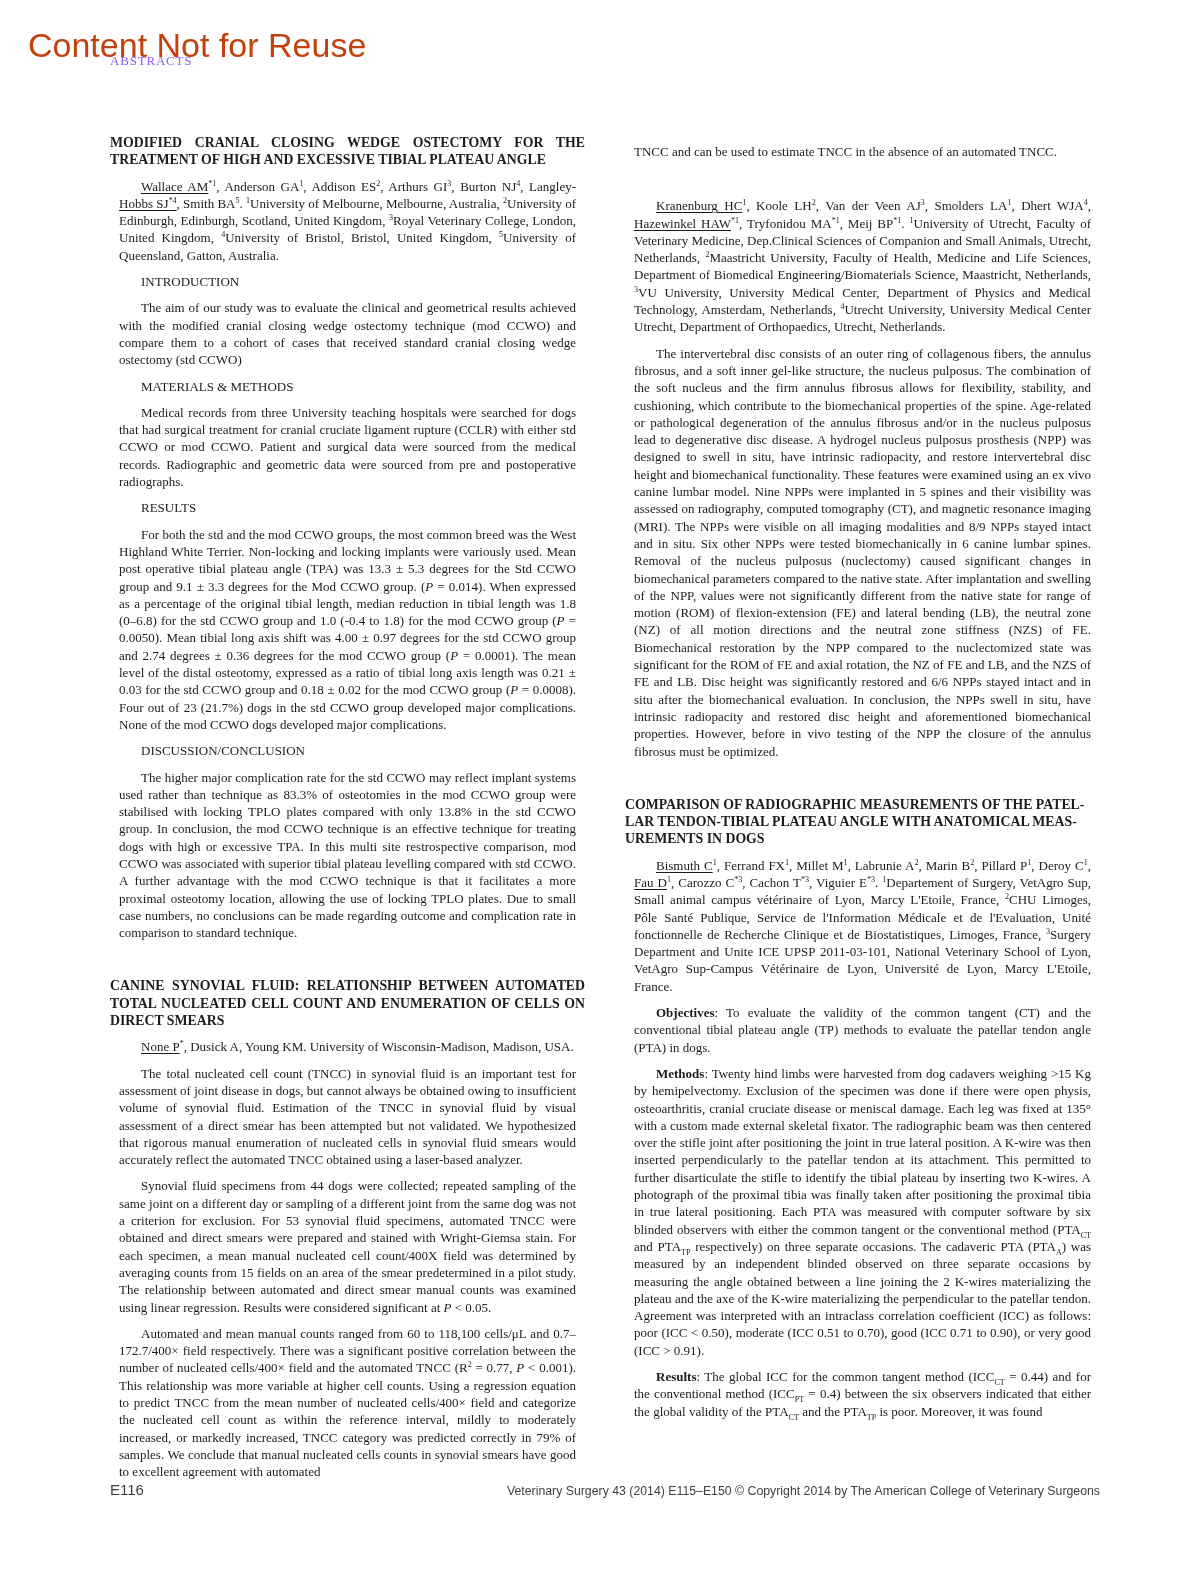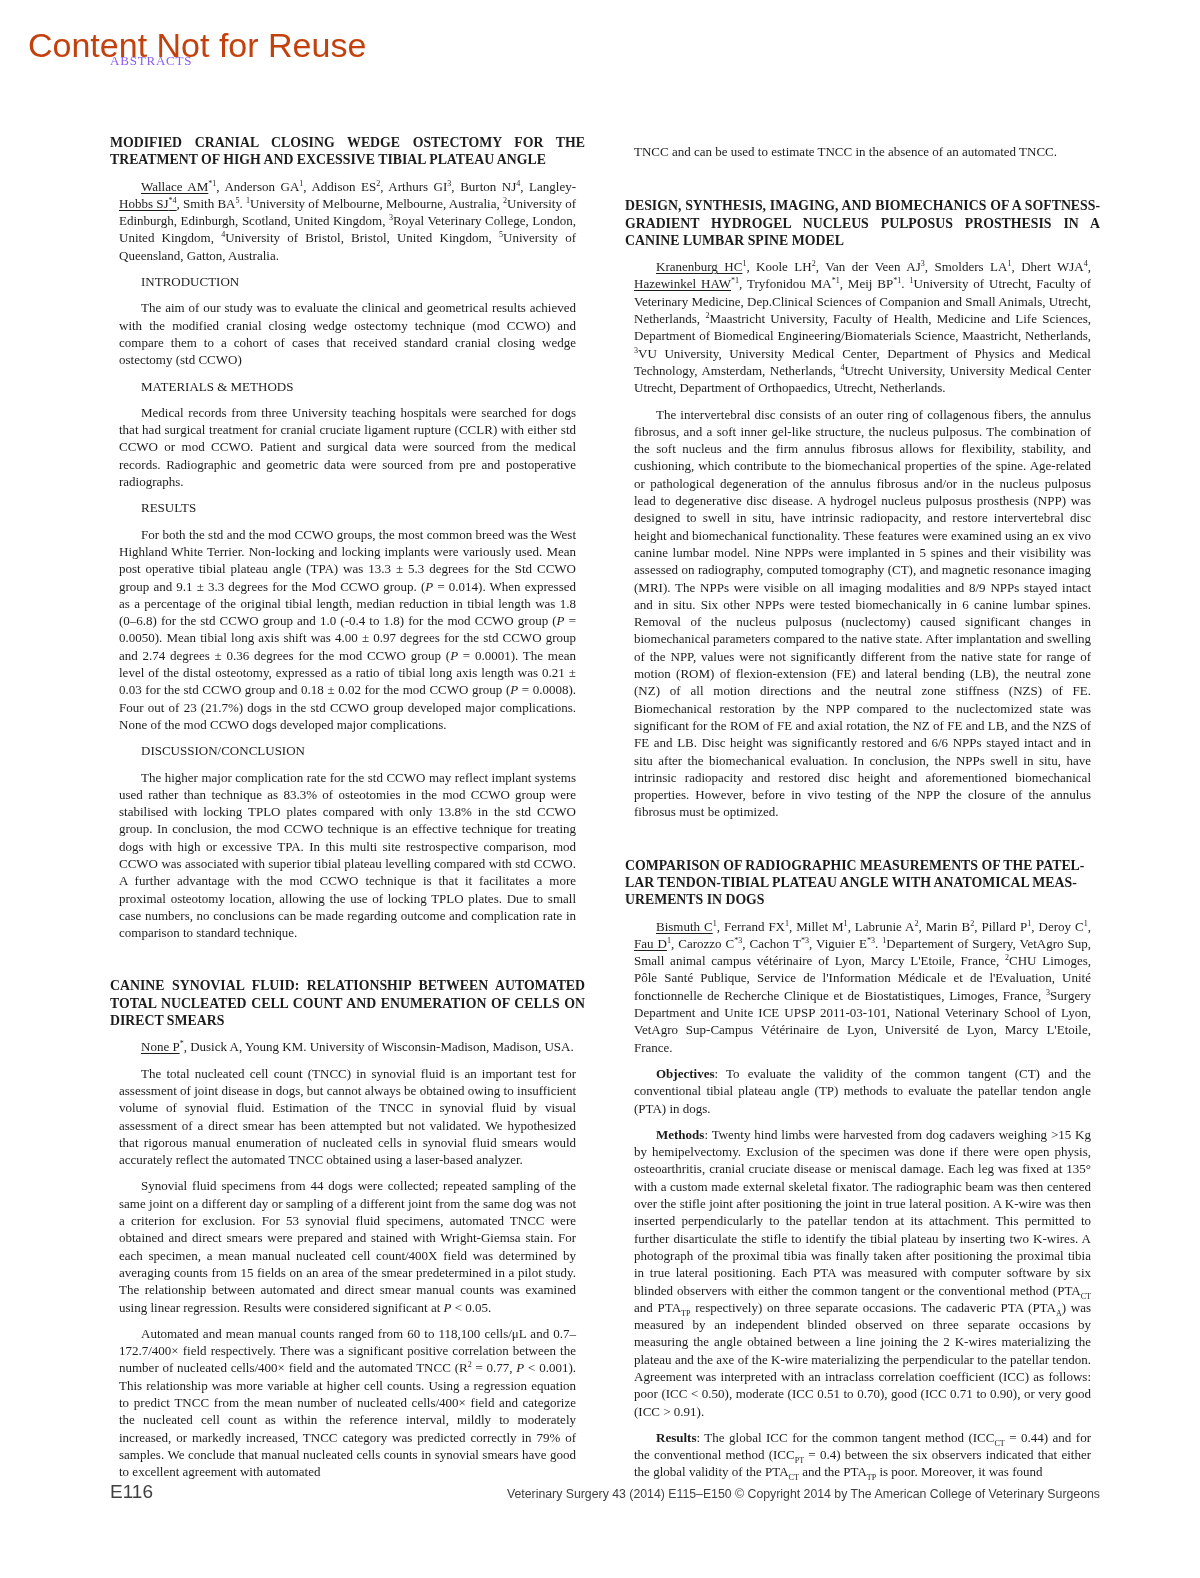--- a/index.html
+++ b/index.html
@@ -65,21 +65,21 @@
   .footer {
     position: absolute;
     left: 110px;
     top: 1481px;
     width: 990px;
     display: flex;
     justify-content: space-between;
     align-items: baseline;
     font-family: "Liberation Sans", sans-serif;
   }
-  .footer .pageno { font-size: 19px; color: #3f3f3f; }
+  .footer .pageno { font-size: 15px; color: #3f3f3f; }
   .footer .copyright { font-size: 12.3px; color: #404040; }
 </style>
 </head>
 <body>
 
 <div class="page">
 
   <div class="watermark">Content Not for Reuse</div>
   <div class="running-head">ABSTRACTS</div>
 
@@ -108,21 +108,20 @@
         <p class="para">Automated and mean manual counts ranged from 60 to 118,100 cells/μL and 0.7–172.7/400× field respectively. There was a significant positive correlation between the number of nucleated cells/400× field and the automated TNCC (R<sup>2</sup> = 0.77, <i>P</i> &lt; 0.001). This relationship was more variable at higher cell counts. Using a regression equation to predict TNCC from the mean number of nucleated cells/400× field and categorize the nucleated cell count as within the reference interval, mildly to moderately increased, or markedly increased, TNCC category was predicted correctly in 79% of samples. We conclude that manual nucleated cells counts in synovial smears have good to excellent agreement with automated</p>
       </section>
 
     </div>
 
     <div class="col">
 
       <p class="para noindent">TNCC and can be used to estimate TNCC in the absence of an automated TNCC.</p>
 
       <section class="abstract cont-gap">
-        <h2 class="title">DESIGN, SYNTHESIS, IMAGING, AND BIOMECHANICS OF A SOFTNESS-GRADIENT HYDROGEL NUCLEUS PULPOSUS PROSTHESIS IN A CANINE LUMBAR SPINE MODEL</h2>
         <p class="authors"><u>Kranenburg HC</u><sup>1</sup>, Koole LH<sup>2</sup>, Van der Veen AJ<sup>3</sup>, Smolders LA<sup>1</sup>, Dhert WJA<sup>4</sup>, <u>Hazewinkel HAW</u><sup>*1</sup>, Tryfonidou MA<sup>*1</sup>, Meij BP<sup>*1</sup>. <sup>1</sup>University of Utrecht, Faculty of Veterinary Medicine, Dep.Clinical Sciences of Companion and Small Animals, Utrecht, Netherlands, <sup>2</sup>Maastricht University, Faculty of Health, Medicine and Life Sciences, Department of Biomedical Engineering/Biomaterials Science, Maastricht, Netherlands, <sup>3</sup>VU University, University Medical Center, Department of Physics and Medical Technology, Amsterdam, Netherlands, <sup>4</sup>Utrecht University, University Medical Center Utrecht, Department of Orthopaedics, Utrecht, Netherlands.</p>
         <p class="para">The intervertebral disc consists of an outer ring of collagenous fibers, the annulus fibrosus, and a soft inner gel-like structure, the nucleus pulposus. The combination of the soft nucleus and the firm annulus fibrosus allows for flexibility, stability, and cushioning, which contribute to the biomechanical properties of the spine. Age-related or pathological degeneration of the annulus fibrosus and/or in the nucleus pulposus lead to degenerative disc disease. A hydrogel nucleus pulposus prosthesis (NPP) was designed to swell in situ, have intrinsic radiopacity, and restore intervertebral disc height and biomechanical functionality. These features were examined using an ex vivo canine lumbar model. Nine NPPs were implanted in 5 spines and their visibility was assessed on radiography, computed tomography (CT), and magnetic resonance imaging (MRI). The NPPs were visible on all imaging modalities and 8/9 NPPs stayed intact and in situ. Six other NPPs were tested biomechanically in 6 canine lumbar spines. Removal of the nucleus pulposus (nuclectomy) caused significant changes in biomechanical parameters compared to the native state. After implantation and swelling of the NPP, values were not significantly different from the native state for range of motion (ROM) of flexion-extension (FE) and lateral bending (LB), the neutral zone (NZ) of all motion directions and the neutral zone stiffness (NZS) of FE. Biomechanical restoration by the NPP compared to the nuclectomized state was significant for the ROM of FE and axial rotation, the NZ of FE and LB, and the NZS of FE and LB. Disc height was significantly restored and 6/6 NPPs stayed intact and in situ after the biomechanical evaluation. In conclusion, the NPPs swell in situ, have intrinsic radiopacity and restored disc height and aforementioned biomechanical properties. However, before in vivo testing of the NPP the closure of the annulus fibrosus must be optimized.</p>
       </section>
 
       <section class="abstract">
         <h2 class="title">COMPARISON OF RADIOGRAPHIC MEASUREMENTS OF THE PATEL-<br>LAR TENDON-TIBIAL PLATEAU ANGLE WITH ANATOMICAL MEAS-<br>UREMENTS IN DOGS</h2>
         <p class="authors"><u>Bismuth C</u><sup>1</sup>, Ferrand FX<sup>1</sup>, Millet M<sup>1</sup>, Labrunie A<sup>2</sup>, Marin B<sup>2</sup>, Pillard P<sup>1</sup>, Deroy C<sup>1</sup>, <u>Fau D</u><sup>1</sup>, Carozzo C<sup>*3</sup>, Cachon T<sup>*3</sup>, Viguier E<sup>*3</sup>. <sup>1</sup>Departement of Surgery, VetAgro Sup, Small animal campus vétérinaire of Lyon, Marcy L'Etoile, France, <sup>2</sup>CHU Limoges, Pôle Santé Publique, Service de l'Information Médicale et de l'Evaluation, Unité fonctionnelle de Recherche Clinique et de Biostatistiques, Limoges, France, <sup>3</sup>Surgery Department and Unite ICE UPSP 2011-03-101, National Veterinary School of Lyon, VetAgro Sup-Campus Vétérinaire de Lyon, Université de Lyon, Marcy L'Etoile, France.</p>
         <p class="para"><b>Objectives</b>: To evaluate the validity of the common tangent (CT) and the conventional tibial plateau angle (TP) methods to evaluate the patellar tendon angle (PTA) in dogs.</p>
         <p class="para"><b>Methods</b>: Twenty hind limbs were harvested from dog cadavers weighing &gt;15 Kg by hemipelvectomy. Exclusion of the specimen was done if there were open physis, osteoarthritis, cranial cruciate disease or meniscal damage. Each leg was fixed at 135° with a custom made external skeletal fixator. The radiographic beam was then centered over the stifle joint after positioning the joint in true lateral position. A K-wire was then inserted perpendicularly to the patellar tendon at its attachment. This permitted to further disarticulate the stifle to identify the tibial plateau by inserting two K-wires. A photograph of the proximal tibia was finally taken after positioning the proximal tibia in true lateral positioning. Each PTA was measured with computer software by six blinded observers with either the common tangent or the conventional method (PTA<sub>CT</sub> and PTA<sub>TP</sub> respectively) on three separate occasions. The cadaveric PTA (PTA<sub>A</sub>) was measured by an independent blinded observed on three separate occasions by measuring the angle obtained between a line joining the 2 K-wires materializing the plateau and the axe of the K-wire materializing the perpendicular to the patellar tendon. Agreement was interpreted with an intraclass correlation coefficient (ICC) as follows: poor (ICC &lt; 0.50), moderate (ICC 0.51 to 0.70), good (ICC 0.71 to 0.90), or very good (ICC &gt; 0.91).</p>
         <p class="para"><b>Results</b>: The global ICC for the common tangent method (ICC<sub>CT</sub> = 0.44) and for the conventional method (ICC<sub>PT</sub> = 0.4) between the six observers indicated that either the global validity of the PTA<sub>CT</sub> and the PTA<sub>TP</sub> is poor. Moreover, it was found</p>

